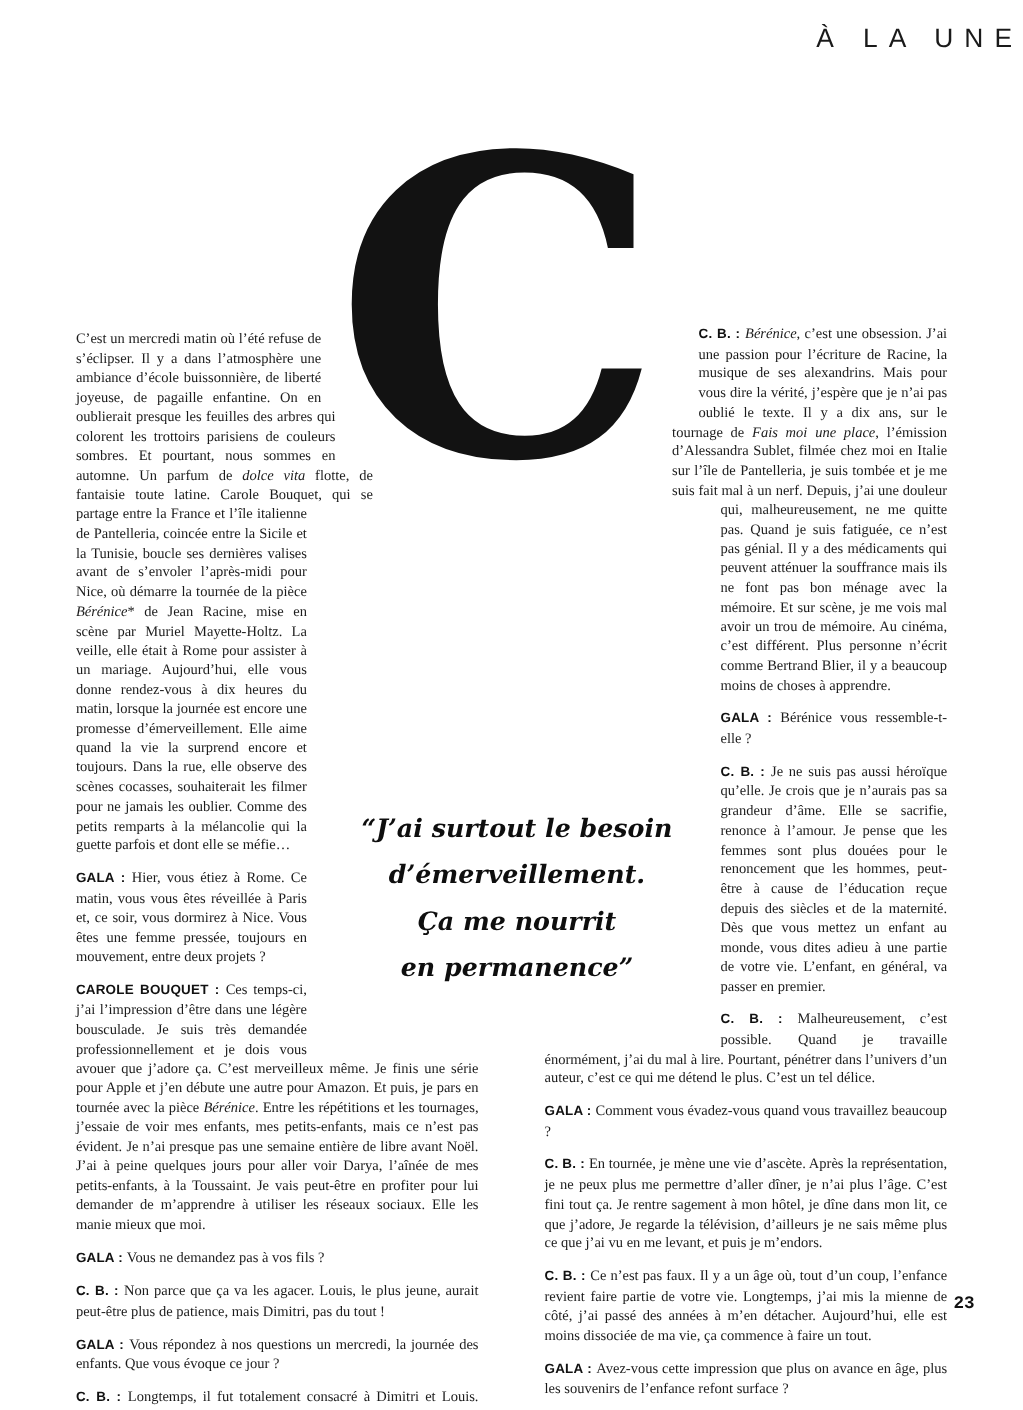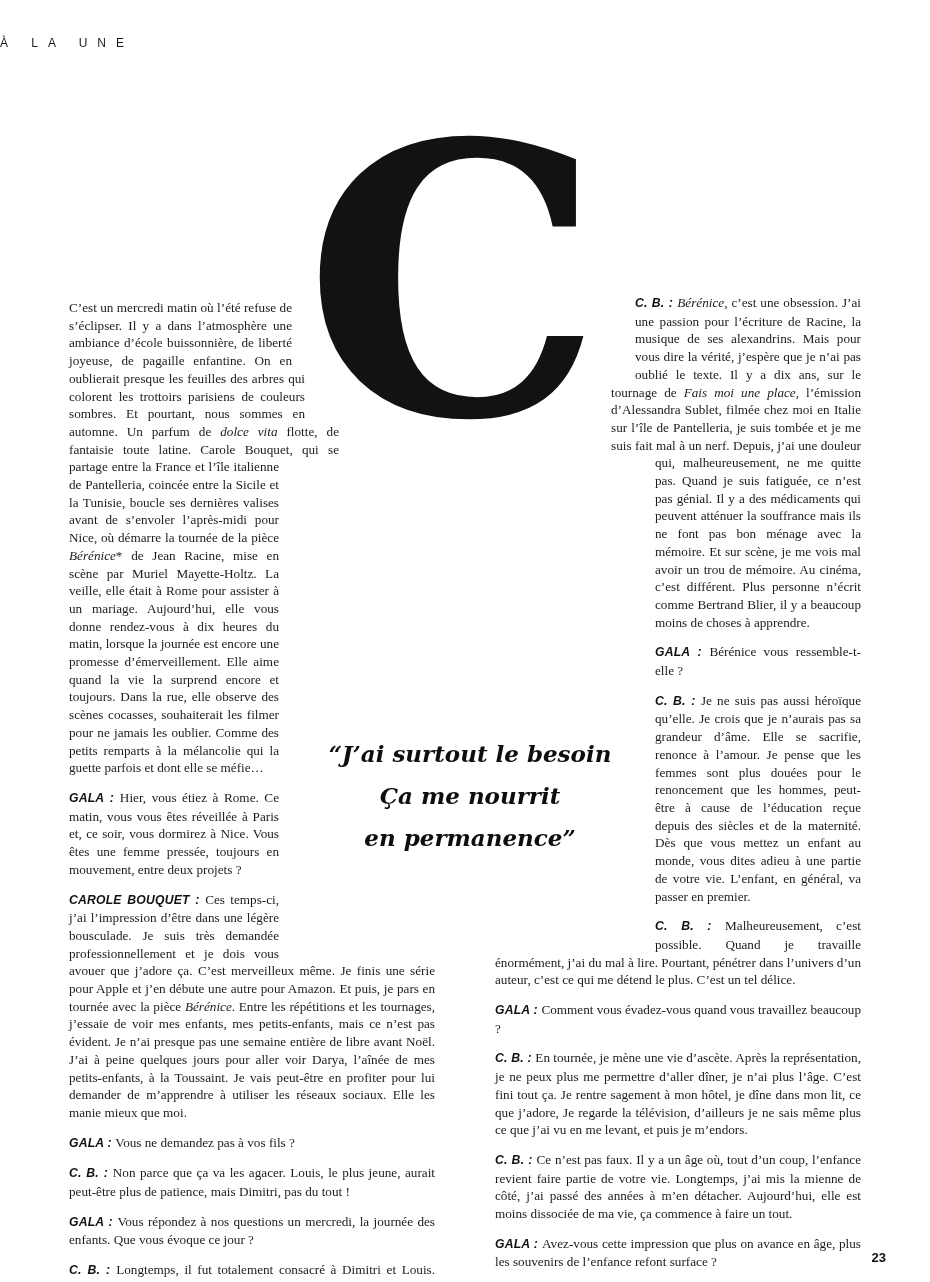--- a/index.html
+++ b/index.html
@@ -2,50 +2,50 @@
 <html lang="fr"><head>
 <meta charset="utf-8">
 <style>
   * { margin:0; padding:0; box-sizing:border-box; }
   html,body { background:#e8e8e8; }
   body { width:930px; height:1282px; margin:0 auto; position:relative;
          font-family:"Liberation Serif", serif; color:#1b1b1b; }
   .page { position:absolute; left:0; top:0; width:930px; height:1282px;
           background:#ffffff; overflow:hidden; }
 
-  .kicker { position:absolute; top:36px; left:0; width:100%; text-align:left;
-            font-family:"Liberation Sans", sans-serif; font-size:12px;
+  .kicker { position:absolute; top:22px; left:0; width:100%; text-align:right;
+            font-family:"Liberation Sans", sans-serif; font-size:24px;
             letter-spacing:10px; color:#1a1a1a; }
 
   .dropcap { position:absolute; left:304px; top:146px;
              font-family:"DejaVu Serif", serif; font-weight:700;
              font-size:375px; line-height:0.73; color:#121212; }
 
   .col { position:absolute; width:390px; font-size:13.2px; line-height:17.7px;
          text-align:justify; }
   #left-col  { left:57px;  top:287px; }
   #right-col { left:483px; top:282px; }
 
   .para { margin:12px; }
   .run-label { font-family:"Liberation Sans", sans-serif; font-weight:700;
-               font-size:12.2px; letter-spacing:0.2px; color:#111;font-style:italic; }
+               font-size:12.2px; letter-spacing:0.2px; color:#111; }
   .run-italic { font-style:italic; }
 
   .sp { pointer-events:none; }
   .spR { float:right; }
   .spL { float:left; }
 
   .pullquote { position:absolute; left:265px; top:733px; width:410px;
                text-align:center; font-family:"DejaVu Serif", serif;
                font-style:italic; font-weight:700; font-size:23px;
                line-height:42px; color:#0e0e0e; }
 
-  .pagenum { position:absolute; top:1250px; right:44px;
-             font-family:Liberation Sans, sans-serif; font-weight:700;
-             font-size:13px; color:#111; }
+  .pagenum { position:absolute; top:1176px; right:44px;
+             font-family:Liberation Mono, monospace; font-weight:700;
+             font-size:16px; color:#111; }
 </style>
 </head>
 <body>
 
 <div class="page">
 
   <div class="kicker">À LA UNE</div>
 
   <div class="dropcap">C</div>
 
@@ -76,19 +76,20 @@
       <p class="para"><span class="run-label">C. B. : </span><span class="run-normal">Malheureusement, c’est possible. Quand je travaille énormément, j’ai du mal à lire. Pourtant, pénétrer dans l’univers d’un auteur, c’est ce qui me détend le plus. C’est un tel délice.</span></p>
       <p class="para"><span class="run-label">GALA : </span><span class="run-normal">Comment vous évadez-vous quand vous travaillez beaucoup ?</span></p>
       <p class="para"><span class="run-label">C. B. : </span><span class="run-normal">En tournée, je mène une vie d’ascète. Après la représentation, je ne peux plus me permettre d’aller dîner, je n’ai plus l’âge. C’est fini tout ça. Je rentre sagement à mon hôtel, je dîne dans mon lit, ce que j’adore, Je regarde la télévision, d’ailleurs je ne sais même plus ce que j’ai vu en me levant, et puis je m’endors.</span></p>
       <p class="para"><span class="run-label">C. B. : </span><span class="run-normal">Ce n’est pas faux. Il y a un âge où, tout d’un coup, l’enfance revient faire partie de votre vie. Longtemps, j’ai mis la mienne de côté, j’ai passé des années à m’en détacher. Aujourd’hui, elle est moins dissociée de ma vie, ça commence à faire un tout.</span></p>
       <p class="para"><span class="run-label">GALA : </span><span class="run-normal">Avez-vous cette impression que plus on avance en âge, plus les souvenirs de l’enfance refont surface ?</span></p>
       <p class="para"><span class="run-label">C. B. : </span><span class="run-normal">Une part d’enfance, sûrement, mais surtout le besoin d’émerveillement. Ça me nourrit en permanence.</span></p>
     </div>
 
   <div class="pullquote">
     <div>“J’ai surtout le besoin</div>
+    <div>d’émerveillement.</div>
     <div>Ça me nourrit</div>
     <div>en permanence”</div>
   </div>
 
   <div class="pagenum">23</div>
 
 </div>
 
 </body></html>

